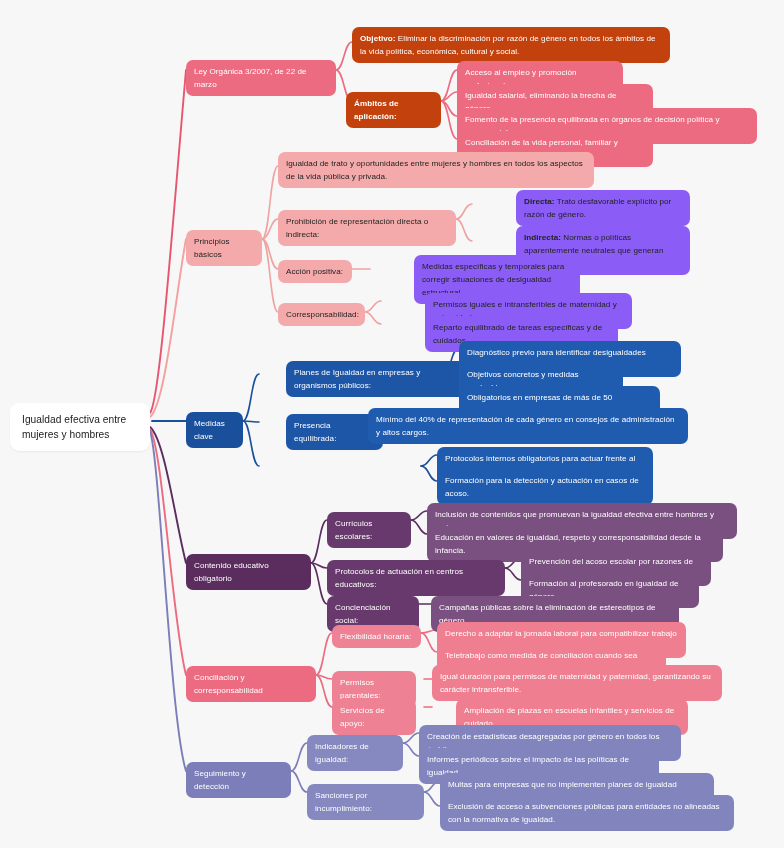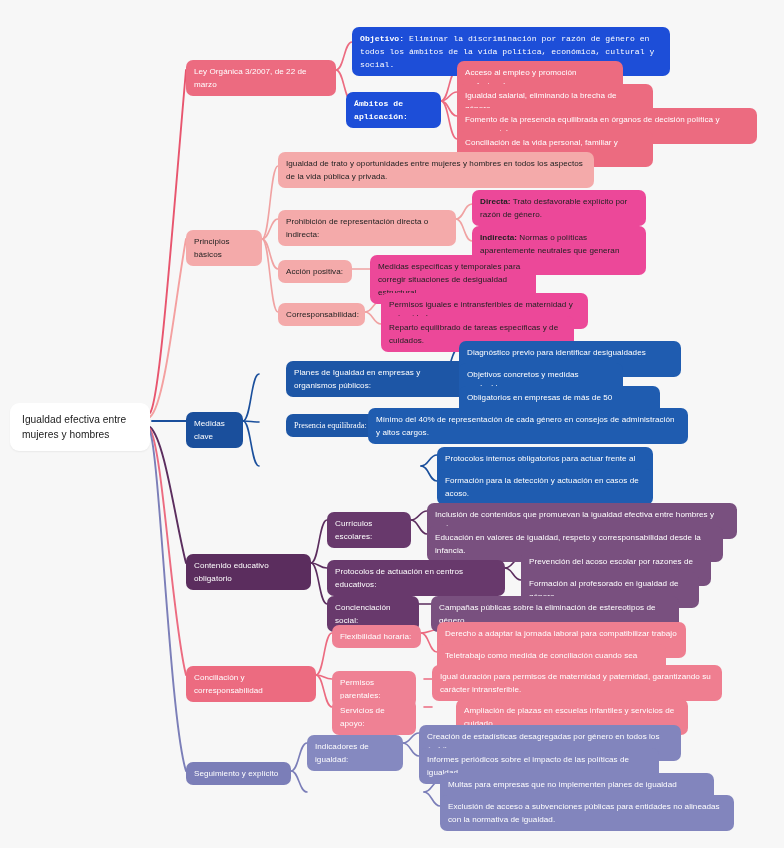--- a/index.html
+++ b/index.html
@@ -28,26 +28,26 @@
     background:#ffffff;
     color:#1a1a1a;
     font-size:10.2px;
     line-height:15px;
     border-radius:9px;
     padding:9px 12px;
     box-shadow:0 1px 2px rgba(0,0,0,.06);
   }
   
   .c-b1-1{background:#ec6b80;}
-  .c-b1-2{background:#1d4ed8;font-family:Liberation Mono, monospace;}
+  .c-b1-2{background:#c2410c;}
   .c-b1-3{background:#ec6b80;}
   
   .c-b2-1{background:#f4aaaa;color:#222222;}
   .c-b2-2{background:#f4aaaa;color:#222222;}
-  .c-b2-3{background:#ec4899;color:#222222;}
+  .c-b2-3{background:#8b5cf6;color:#222222;margin-left:44px;}
   
   .c-b3-1{background:#1a4f9c;}
   .c-b3-2{background:#1d56a6;margin-left:27px;}
   .c-b3-3{background:#1f5cb0;}
   
   .c-b4-1{background:#5b2d5e;}
   .c-b4-2{background:#68396c;}
   .c-b4-3{background:#79507f;}
   
   .c-b5-1{background:#ec6b80;}
@@ -212,21 +212,21 @@
   <div class="node c-b3-3" style="left:459px;top:341px;width:222px;">
     <span>Diagnóstico previo para identificar desigualdades internas.</span>
   </div>
   <div class="node c-b3-3" style="left:459px;top:363px;width:164px;">
     <span>Objetivos concretos y medidas evaluables.</span>
   </div>
   <div class="node c-b3-3" style="left:459px;top:386px;width:201px;">
     <span>Obligatorios en empresas de más de 50 trabajadores.</span>
   </div>
 
-  <div class="node c-b3-2" style="left:259px;top:414px;width:97px;font-family:Liberation Serif, serif;">
+  <div class="node c-b3-2" style="left:259px;top:414px;width:97px;">
     <span>Presencia equilibrada:</span>
   </div>
   <div class="node c-b3-3" style="left:368px;top:408px;width:320px;">
     <span>Mínimo del 40% de representación de cada género en consejos de administración y altos cargos.</span>
   </div>
 
   <div class="node c-b3-3" style="left:437px;top:447px;width:216px;">
     <span>Protocolos internos obligatorios para actuar frente al acoso.</span>
   </div>
   <div class="node c-b3-3" style="left:437px;top:469px;width:216px;">
@@ -286,33 +286,36 @@
   </div>
 
   <div class="node c-b5-2" style="left:332px;top:699px;width:84px;">
     <span>Servicios de apoyo:</span>
   </div>
   <div class="node c-b5-3" style="left:432px;top:699px;width:232px;margin-left:24px;">
     <span>Ampliación de plazas en escuelas infantiles y servicios de cuidado.</span>
   </div>
 
   <div class="node c-b6-1" style="left:186px;top:762px;width:105px;">
-    <span>Seguimiento y explícito</span>
+    <span>Seguimiento y detección</span>
   </div>
 
   <div class="node c-b6-2" style="left:307px;top:735px;width:96px;">
     <span>Indicadores de igualdad:</span>
   </div>
   <div class="node c-b6-3" style="left:419px;top:725px;width:262px;">
     <span>Creación de estadísticas desagregadas por género en todos los ámbitos.</span>
   </div>
   <div class="node c-b6-3" style="left:419px;top:748px;width:240px;">
     <span>Informes periódicos sobre el impacto de las políticas de igualdad.</span>
   </div>
 
+  <div class="node c-b6-2" style="left:307px;top:784px;width:117px;">
+    <span>Sanciones por incumplimiento:</span>
+  </div>
   <div class="node c-b6-3" style="left:440px;top:773px;width:274px;">
     <span>Multas para empresas que no implementen planes de igualdad obligatorios.</span>
   </div>
   <div class="node c-b6-3" style="left:440px;top:795px;width:294px;">
     <span>Exclusión de acceso a subvenciones públicas para entidades no alineadas con la normativa de igualdad.</span>
   </div>
 
 </div>
 
 </body></html>

